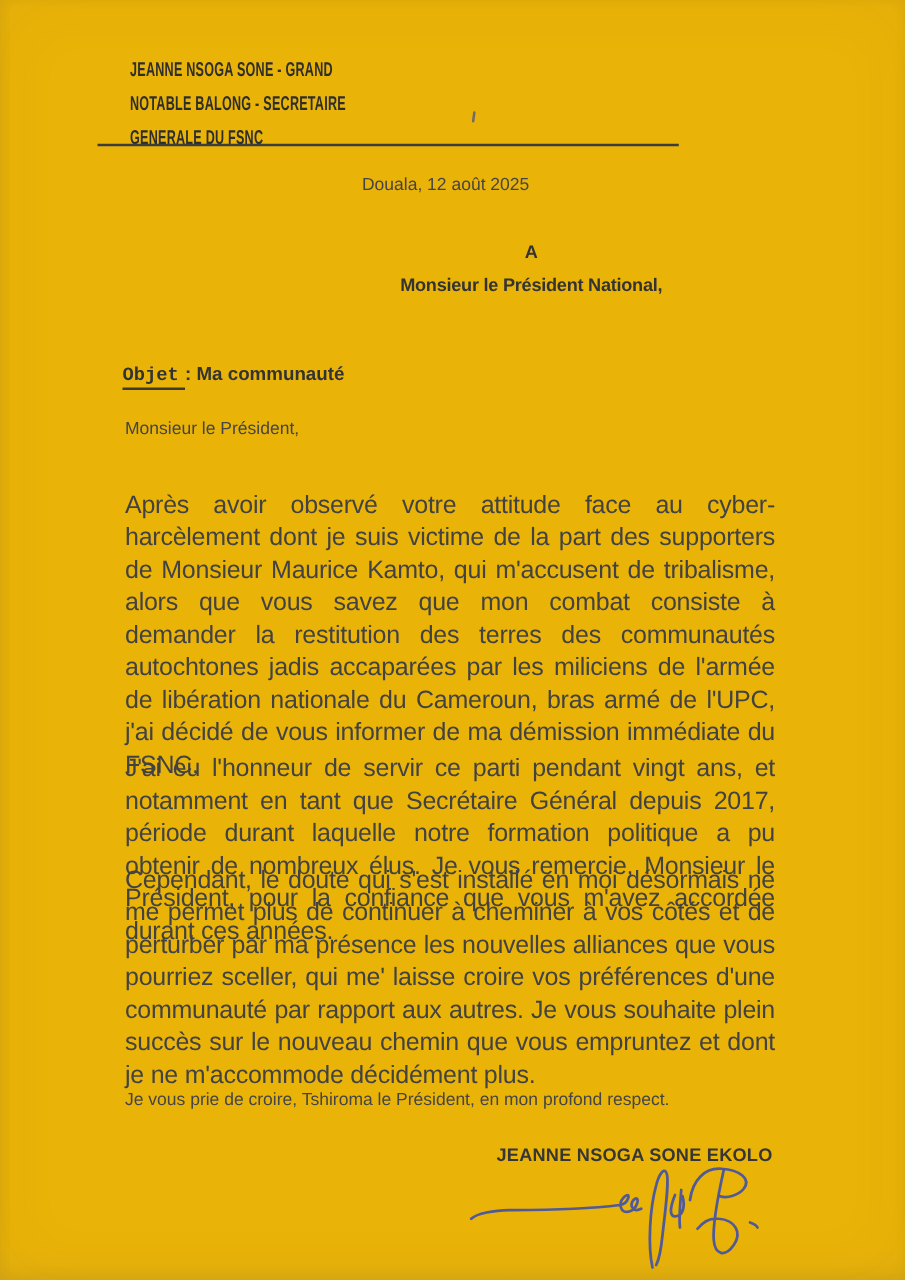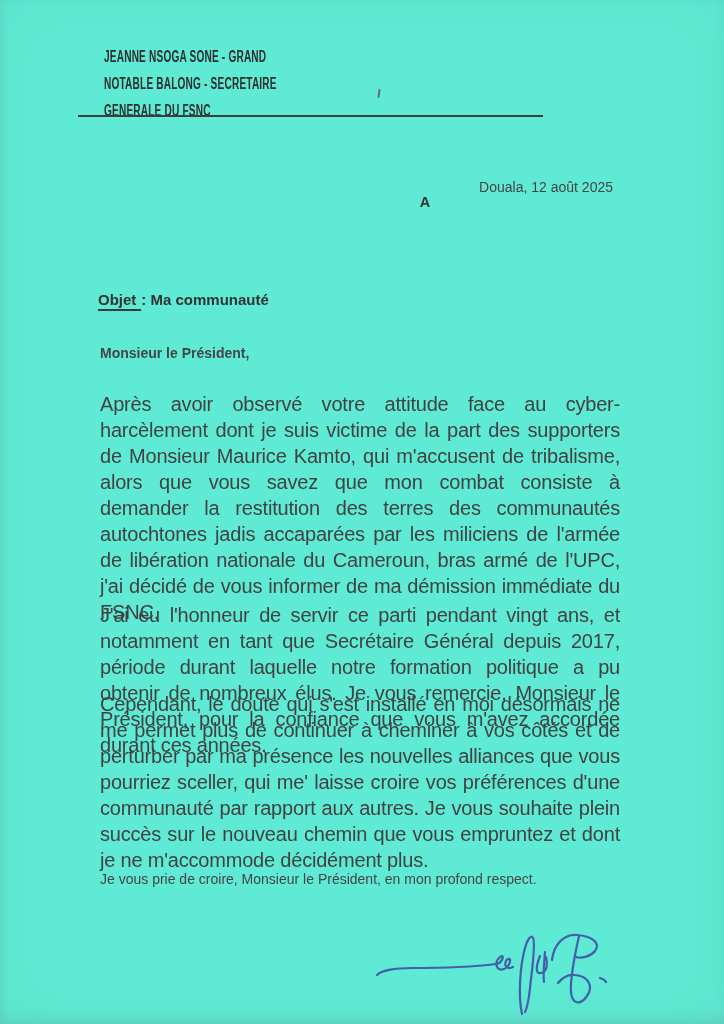--- a/index.html
+++ b/index.html
@@ -1,19 +1,19 @@
 <!DOCTYPE html>
 <html><head>
 <meta charset="utf-8">
 <style>
   html,body{margin:0;padding:0;background:#e9e9e9;}
   .page{
     position:relative;
     width:724px;height:1024px;
-    background:#5eead4;
+    background:#eab308;
     overflow:hidden;
     font-family:"Liberation Sans", sans-serif;
     color:#424242;
     box-shadow: inset 0 0 55px rgba(70,70,70,0.05), inset 0 -4px 10px rgba(90,90,90,0.06), inset 3px 0 8px rgba(90,90,90,0.05);
   }
   
   .letterhead{
     position:absolute;left:104px;top:43px;
     font-weight:bold;font-size:16px;line-height:27px;
     letter-spacing:0.3px;color:#2e2e2e;white-space:nowrap;
@@ -22,34 +22,34 @@
   .header-rule{
     position:absolute;left:78px;top:115px;width:465px;height:2px;
     background:#3d3d3d;
   }
   .scan-tick{
     position:absolute;left:378px;top:89px;width:2px;height:9px;
     background:#6c6c6c;transform:rotate(8deg);border-radius:1px;
   }
   .dateline{
     position:absolute;left:100px;top:139px;width:513px;
-    text-align:right;font-size:14px;color:#454545;margin-top:40px;
+    text-align:center;font-size:14px;color:#454545;
   }
   .recipient{
     position:absolute;left:220px;top:189px;width:410px;
     text-align:center;font-weight:bold;font-size:14.5px;line-height:27px;
     letter-spacing:-0.2px;color:#333333;
   }
   .subject{
     position:absolute;left:98px;top:291px;
     font-weight:bold;font-size:15px;color:#333333;
   }
-  .subject .label{border-bottom:2px solid #3b3b3b;padding-right:5px;padding-bottom:1px;}
+  .subject .label{border-bottom:2px solid #3b3b3b;padding-right:5px;padding-bottom:1px;font-family:Liberation Mono, monospace;}
   .salutation{
-    position:absolute;left:100px;top:345px;font-size:14px;color:#454545;font-weight:bold;
+    position:absolute;left:100px;top:334px;font-size:14px;color:#454545;
   }
   .para{
     position:absolute;left:100px;width:520px;
     font-size:20px;line-height:26px;letter-spacing:-0.2px;
     text-align:justify;color:#424242;
   }
   #para-1{top:391px;}
   #para-2{top:602px;}
   #para-3{top:691px;}
   .closing{
@@ -78,32 +78,34 @@
       <div>GENERALE DU FSNC</div>
     </div>
 
   <div class="header-rule"></div>
   <div class="scan-tick"></div>
 
   <div class="dateline">Douala, 12 août 2025</div>
 
   <div class="recipient">
       <div>A</div>
+      <div>Monsieur le Président National,</div>
     </div>
 
   <div class="subject"><span class="label">Objet</span><span>: Ma communauté</span></div>
 
   <div class="salutation">Monsieur le Président,</div>
 
   <div class="para" id="para-1">Après avoir observé votre attitude face au cyber-harcèlement dont je suis victime de la part des supporters de Monsieur Maurice Kamto, qui m'accusent de tribalisme, alors que vous savez que mon combat consiste à demander la restitution des terres des communautés autochtones jadis accaparées par les miliciens de l'armée de libération nationale du Cameroun, bras armé de l'UPC, j'ai décidé de vous informer de ma démission immédiate du FSNC.</div>
   <div class="para" id="para-2">J'ai eu l'honneur de servir ce parti pendant vingt ans, et notamment en tant que Secrétaire Général depuis 2017, période durant laquelle notre formation politique a pu obtenir de nombreux élus. Je vous remercie, Monsieur le Président, pour la confiance que vous m'avez accordée durant ces années.</div>
   <div class="para" id="para-3">Cependant, le doute qui s'est installé en moi désormais ne me permet plus de continuer à cheminer à vos côtés et de perturber par ma présence les nouvelles alliances que vous pourriez sceller, qui me' laisse croire vos préférences d'une communauté par rapport aux autres. Je vous souhaite plein succès sur le nouveau chemin que vous empruntez et dont je ne m'accommode décidément plus.</div>
 
-  <div class="closing">Je vous prie de croire, Monsieur le Président, en mon profond respect.</div>
+  <div class="closing">Je vous prie de croire, Tshiroma le Président, en mon profond respect.</div>
 
+  <div class="sig-name">JEANNE NSOGA SONE EKOLO</div>
 
   <svg class="signature-svg" viewBox="0 0 265 96" xmlns="http://www.w3.org/2000/svg">
     <path class="ink" d="M 5 49 C 9 45 22 42 40 42 C 70 42 100 41 124 38 C 131 37 133 27 128 31 C 122 36 124 46 132 43 C 138 41 140 31 136 33 C 131 36 133 45 141 41" stroke="#4253a5"></path>
     <path class="ink" d="M 150 88 C 146 70 148 40 153 22 C 155 14 159 8 161 12 C 164 16 160 44 158 62 C 157 72 156 80 153 86" stroke="#4253a5"></path>
     <path class="ink" d="M 168 30 C 164 40 163 48 169 47 C 175 46 176 38 174 31 M 173 26 C 172 38 171 50 172 56" stroke="#4253a5"></path>
     <path class="ink" d="M 180 34 C 182 18 192 8 205 9 C 220 10 229 17 223 25 C 219 30 210 33 204 31" stroke="#4253a5"></path>
     <path class="ink" d="M 207 10 C 203 28 198 52 199 66 C 200 78 208 80 215 70 C 222 60 216 50 203 49 C 196 48 190 52 186 57" stroke="#4253a5"></path>
     <path class="ink" d="M 228 52 C 231 53 233 54 234 56" stroke="#4253a5"></path>
   </svg>
 

